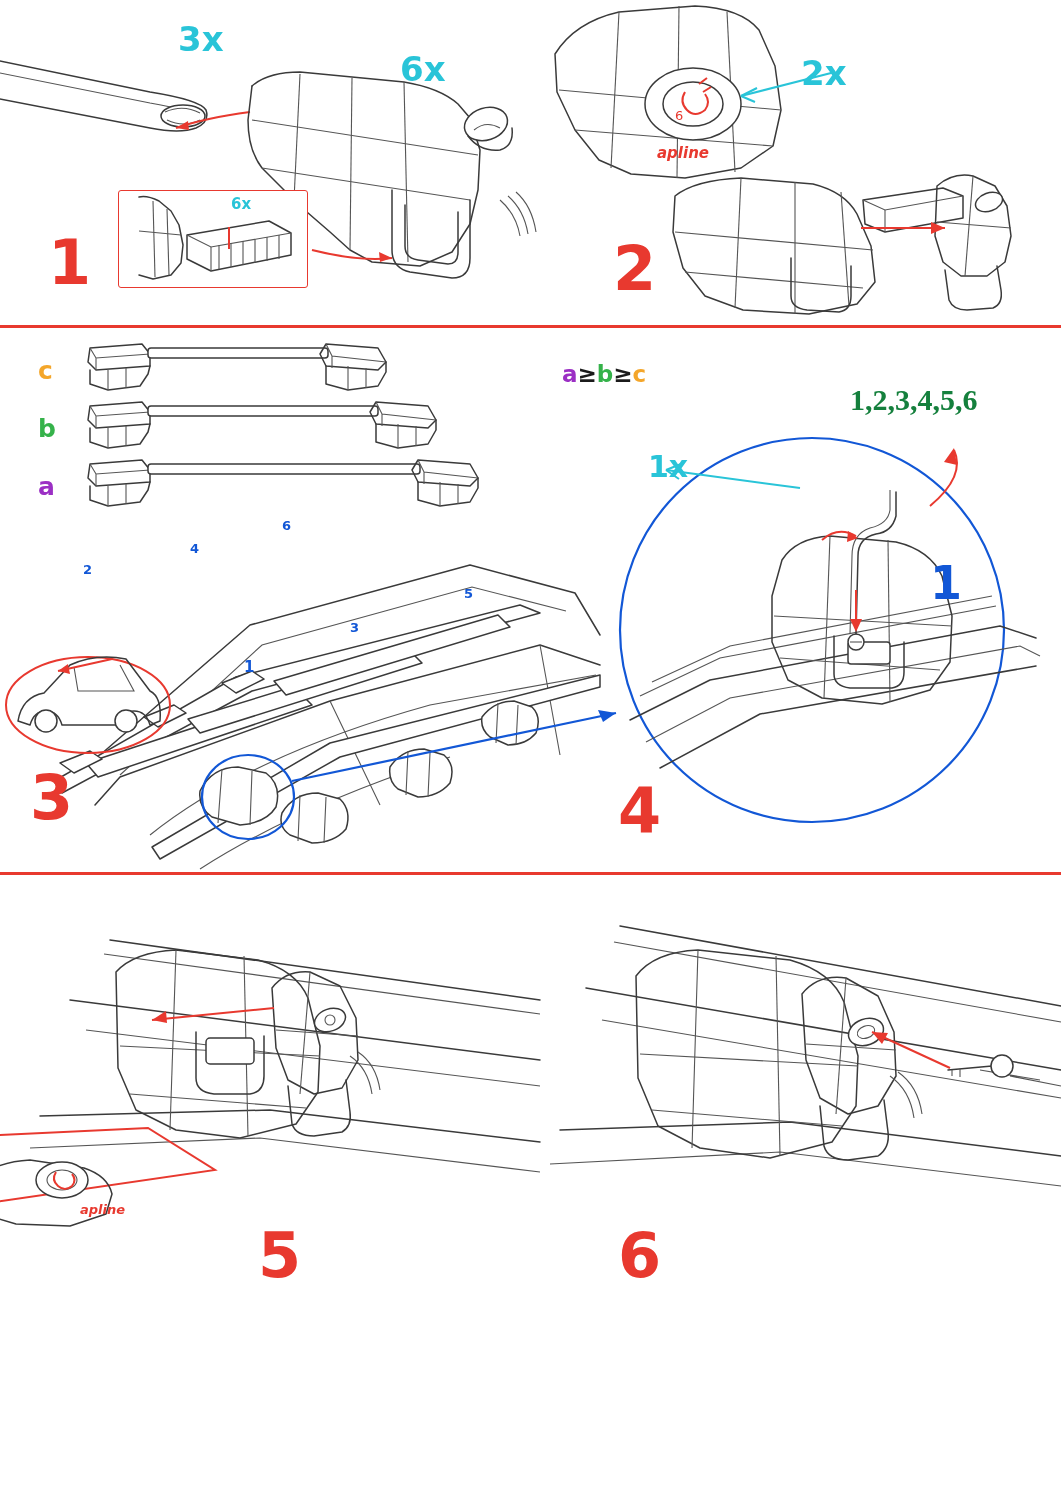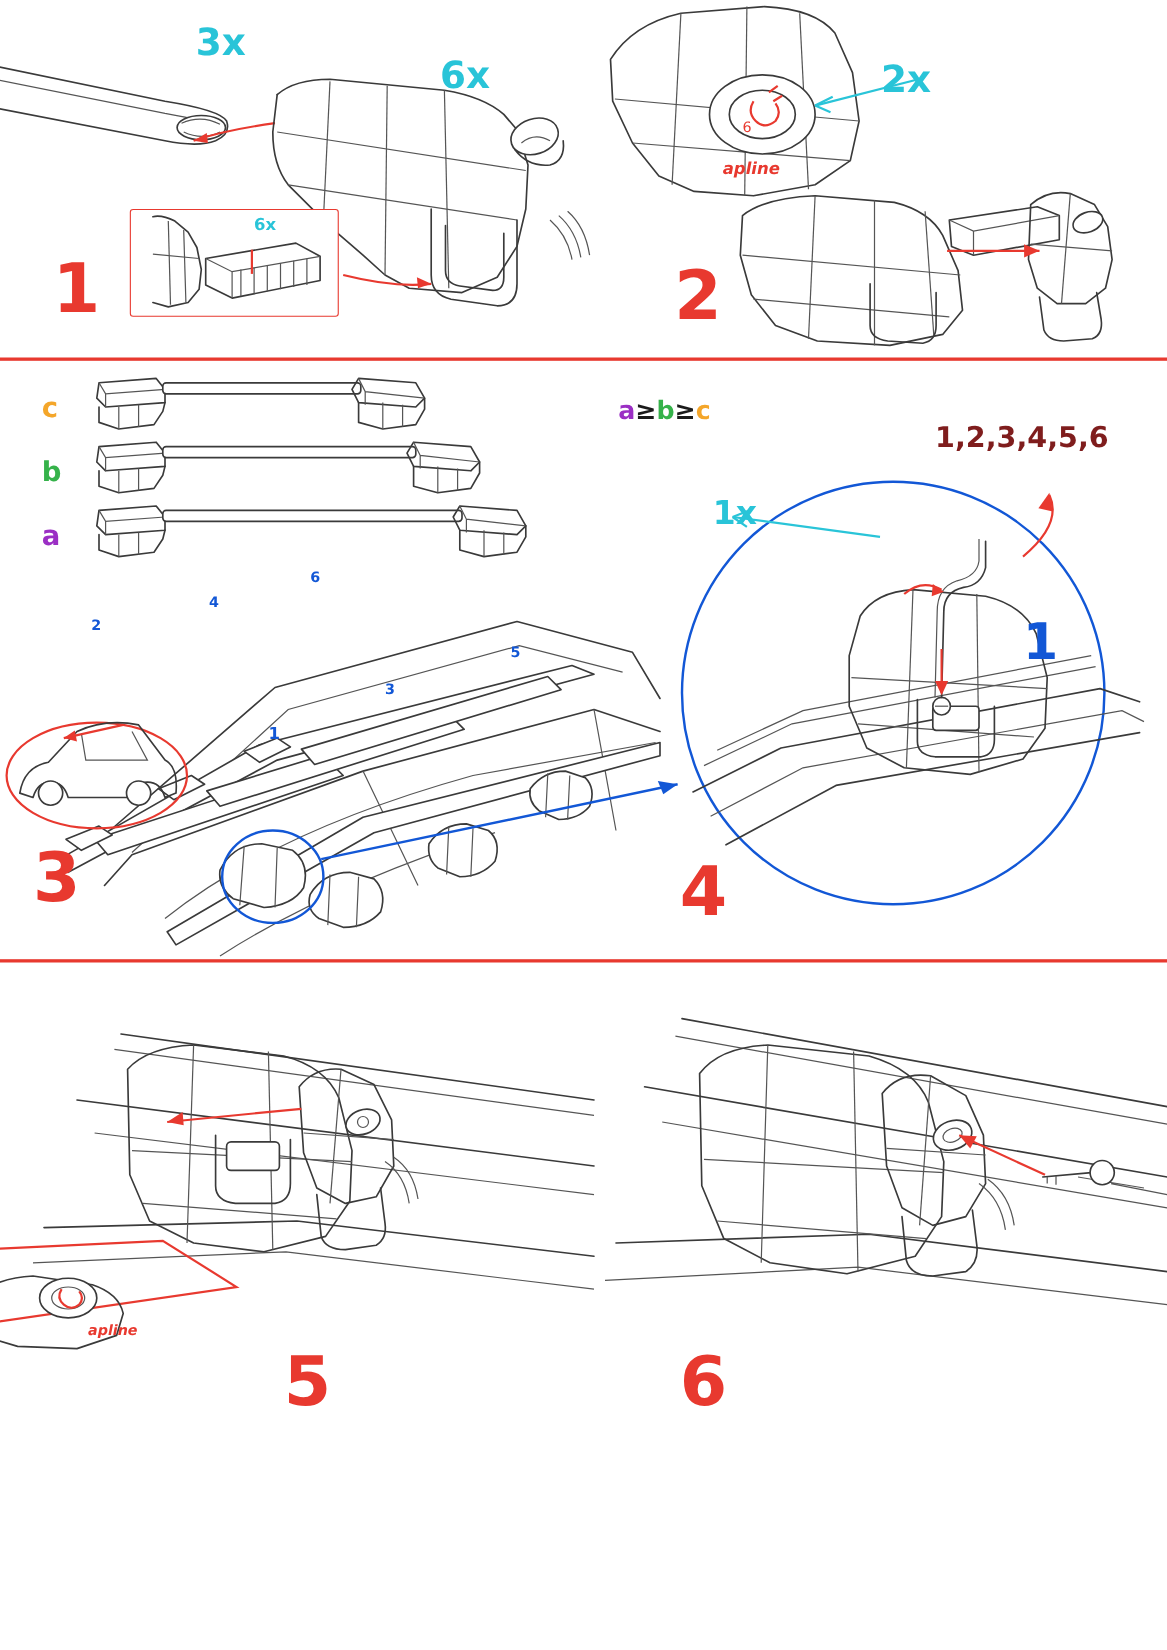--- a/index.html
+++ b/index.html
@@ -326,21 +326,21 @@
       <path class="redf" d="M258 108 l-10 -7 l-1 11 z"></path>
 
       <path class="red" d="M330 76 q36 -30 24 -56" stroke-width="3"></path>
       <path class="redf" d="M354 18 l-10 14 l13 3 z"></path>
 
       <path class="cya" d="M66 40 L200 58"></path>
       <path class="cya" d="M66 40 l15 -6 M66 40 l13 9"></path>
     </svg>
 
     <span class="qty" style="left:48px; top:22px; font-size:30px;">1x</span>
-    <span class="lbl" style="left:250px; top:-45px; font-size:26px; color:#7f1d1d;">1,2,3,4,5,6</span>
+    <span class="lbl" style="left:250px; top:-45px; font-size:30px; color:#15803d;font-family:Liberation Serif, serif;">1,2,3,4,5,6</span>
     <span class="lbl" style="left:330px; top:130px; font-size:46px; color:#1257d6;">1</span>
     <span class="step-num" style="left:18px; top:350px;">4</span>
   </div>
 
   <div id="panel5">
     <svg width="540" height="420" viewBox="0 0 540 420">
 
       <path class="ln" d="M110 60 L540 120"></path>
       <path class="ln2" d="M104 74 L540 134"></path>
       <path class="ln" d="M70 120 L540 180"></path>

